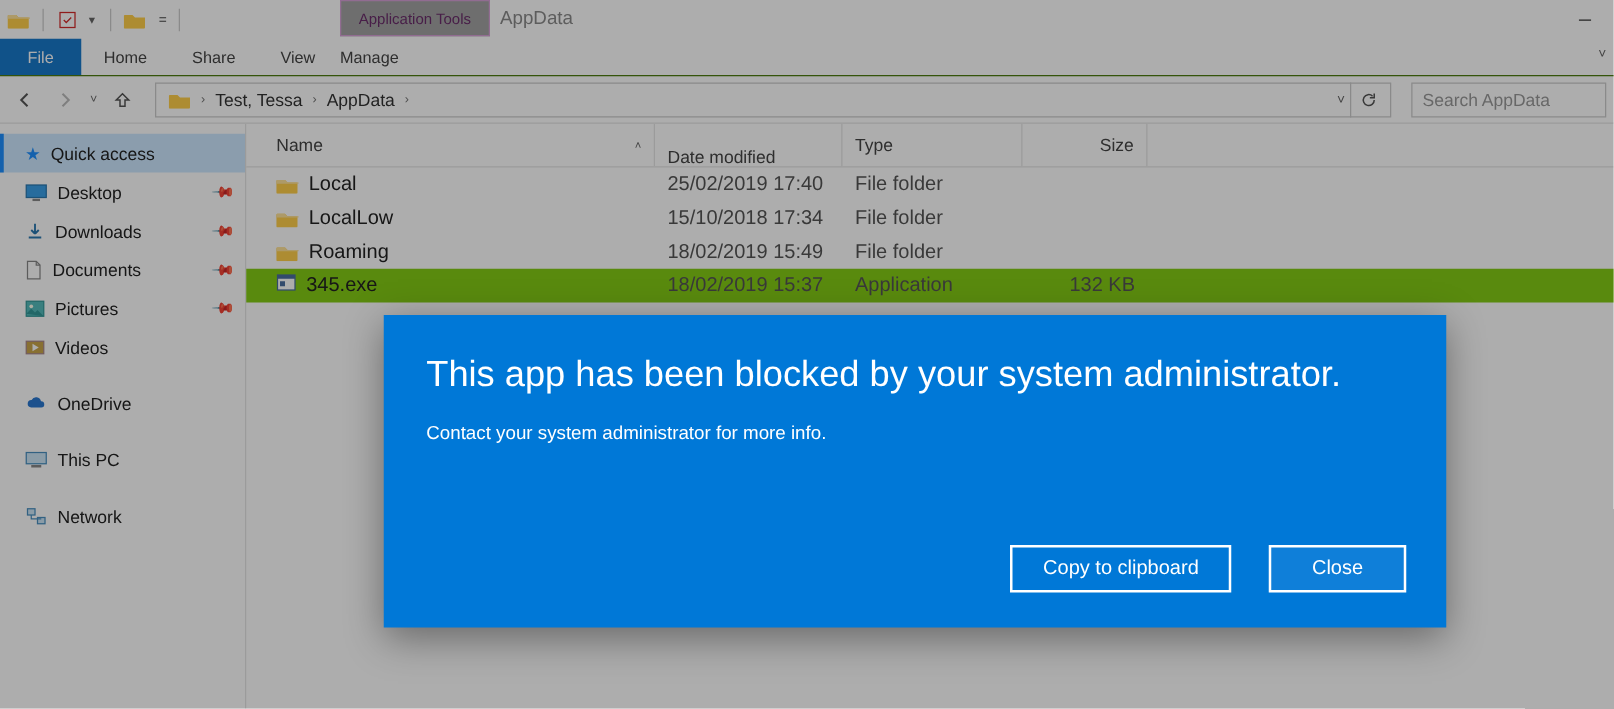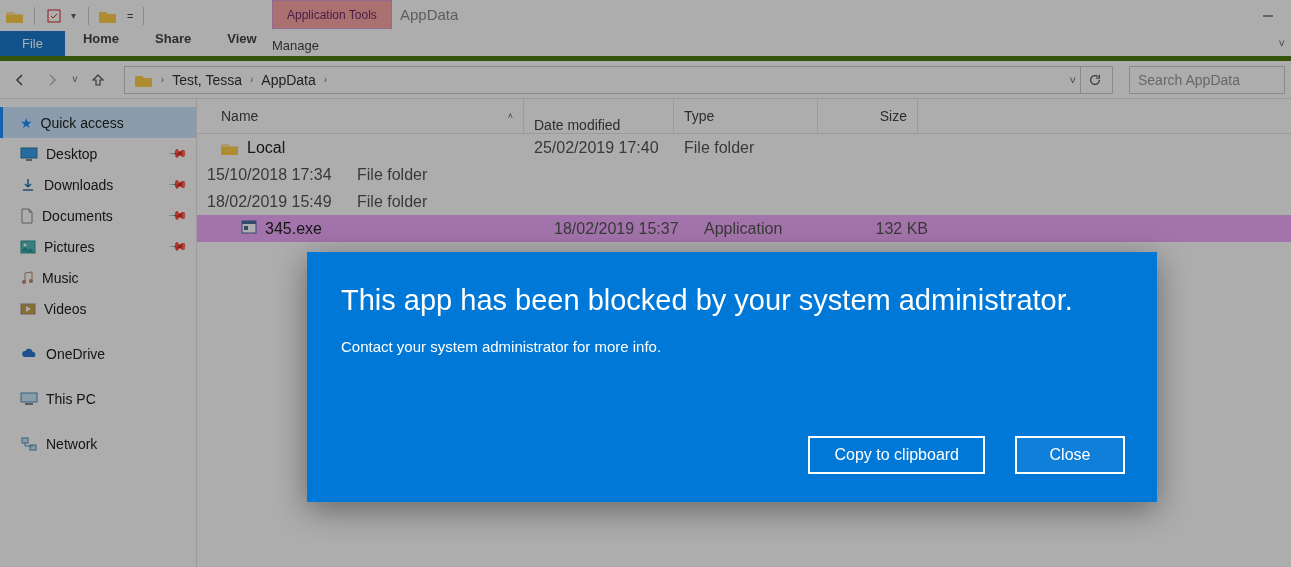--- a/index.html
+++ b/index.html
@@ -6,29 +6,29 @@
   html, body { width: 1291px; height: 567px; overflow: hidden; background: #fff; }
   .window { position: relative; width: 1291px; height: 567px; background: #fff; }
   
   .dim { position: absolute; inset: 0; background: rgba(0,0,0,0.32); z-index: 50; pointer-events: none; }
 
   
   .titlebar { height: 31px; background: #fff; display: flex; align-items: center; font-size: 12px; }
   .qat { display: flex; align-items: center; gap: 6px; padding: 0 6px; }
   .qat .ico { width: 18px; height: 18px; display: inline-flex; align-items: center; justify-content: center; }
   .sep { width: 1px; height: 18px; background: #ccc; margin: 0 4px; }
-  .app-tools-tab { position: absolute; left: 272px; top: 0; height: 29px; padding: 0 14px; border: 1px solid #d6a0d6; background: #fca5a5; color: #6a2d6a; display: flex; align-items: center; font-size: 12px; }
+  .app-tools-tab { position: absolute; left: 272px; top: 0; height: 29px; padding: 0 14px; border: 1px solid #d6a0d6; background: #a3a3a3; color: #6a2d6a; display: flex; align-items: center; font-size: 12px; }
   .title-text { position: absolute; left: 400px; top: 6px; color: #8a8a8a; font-size: 15px; }
   .win-controls { position: absolute; right: 0; top: 0; display: flex; }
   .win-controls .wbtn { width: 46px; height: 31px; display: flex; align-items: center; justify-content: center; color: #555; }
 
   
-  .ribbon { height: 30px; display: flex; align-items: stretch; border-bottom: 5px solid #4d7c0f; font-size: 13px; position: relative; }
+  .ribbon { height: 30px; display: flex; align-items: stretch; border-bottom: 1px solid #4d7c0f; font-size: 13px; position: relative; }
   .file-tab { background: #1979ca; color: #fff; padding: 0 22px; display: flex; align-items: center; }
-  .rtab { padding: 0 18px; display: flex; align-items: flex-start; color: #444; font-weight: bold; }
+  .rtab { padding: 0 18px; display: flex; align-items: center; color: #444; }
   .manage-tab { position: absolute; left: 272px; top: 0; width: 110px; height: 27px; display: flex; align-items: center; justify-content: flex-start; color: #444; border-top: 2px solid transparent; }
 
   
   .addr-row { height: 38px; display: flex; align-items: center; border-bottom: 1px solid #e5e5e5; padding: 0 6px; gap: 4px; }
   .navbtn { width: 28px; height: 28px; display: flex; align-items: center; justify-content: center; color: #555; }
   .navbtn.disabled { color: #bbb; }
   .addr-chev { font-size: 10px; color: #666; padding: 0 2px; }
   .breadcrumb { flex: 1; height: 28px; border: 1px solid #ccc; margin: 0 6px 0 8px; display: flex; align-items: center; padding: 0 4px; font-size: 14px; color: #333; background:#fff; }
   .bc-seg { padding: 0 6px; display:flex; align-items:center; gap:6px; }
   .bc-sep { color: #777; font-size: 10px; padding: 0 2px; }
@@ -49,21 +49,21 @@
   .files { flex:1; position:relative; }
   .cols { display:flex; height:35px; border-bottom:1px solid #e5e5e5; font-size:14px; color:#444; align-items:center; }
   .col { padding: 0 10px; border-right: 1px solid #e5e5e5; height:100%; display:flex; align-items:center; gap:22px; }
   .col.name { width: 327px; padding-left: 24px; }
   .col.date { width: 150px; align-items: flex-end; }
   .col.type { width: 144px; }
   .col.size { width: 100px; justify-content:flex-end; }
   .sort-arrow { font-size:9px; color:#666; }
 
   .row { display:flex; height:27px; align-items:center; font-size:16px; color:#222; }
-  .row.selected { background: #f0abfc; padding-left: 20px; }
+  .row.selected { background: #84cc16; }
   .cell { padding: 0 10px; overflow:hidden; white-space:nowrap; }
   .cell.name { width:327px; padding-left: 24px; display:flex; align-items:center; gap:8px; }
   .cell.date { width:150px; color:#555; }
   .cell.type { width:144px; color:#555; }
   .cell.size { width:100px; text-align:right; color:#555; }
 
   
   .fico { width:18px; height:14px; }
   .exe-ico { width:16px; height:16px; display:inline-block; }
 
@@ -227,30 +227,20 @@
               <rect x="1" y="1" width="14" height="12" fill="#5bb" stroke="#399"></rect>
               <circle cx="5" cy="5" r="1.5" fill="#ffe"></circle>
               <path d="M1 11l4-4 3 3 2-2 5 5" fill="#399"></path>
             </svg>
           </span>
         <span>Pictures</span>
           <span class="pin">📌</span>
       </div>
       <div class="nav-item sub">
         <span>
-            <svg width="14" height="16">
-              <path d="M5 12V3l7-1v9" fill="none" stroke="#b86"></path>
-              <circle cx="4" cy="12" r="2" fill="#b86"></circle>
-              <circle cx="11" cy="11" r="2" fill="#b86"></circle>
-            </svg>
-          </span>
-        <span>Music</span>
-      </div>
-      <div class="nav-item sub">
-        <span>
             <svg width="16" height="12">
               <rect x="1" y="1" width="14" height="10" fill="#c9a54a" stroke="#a88"></rect>
               <path d="M6 3l5 3-5 3z" fill="#fff"></path>
             </svg>
           </span>
         <span>Videos</span>
       </div>
       <div class="nav-sep"></div>
       <div class="nav-item">
         <span>
@@ -310,25 +300,43 @@
                   <path fill="#ffe39a" d="M0 4a1 1 0 0 1 1-1h6l2 2h9v1H0z"></path>
                 </svg>
               </span>
               <span>Local</span>
             </div>
             <div class="cell date">25/02/2019 17:40</div>
             <div class="cell type">File folder</div>
             <div class="cell size"></div>
           </div>
           <div class="row">
+            <div class="cell name">
+              <span>
+                <svg class="fico" viewBox="0 0 18 14">
+                  <path fill="#ffcf4a" d="M1 3h6l2 2h8v8a1 1 0 0 1-1 1H1a1 1 0 0 1-1-1V4a1 1 0 0 1 1-1z"></path>
+                  <path fill="#ffe39a" d="M0 4a1 1 0 0 1 1-1h6l2 2h9v1H0z"></path>
+                </svg>
+              </span>
+              <span>LocalLow</span>
+            </div>
             <div class="cell date">15/10/2018 17:34</div>
             <div class="cell type">File folder</div>
             <div class="cell size"></div>
           </div>
           <div class="row">
+            <div class="cell name">
+              <span>
+                <svg class="fico" viewBox="0 0 18 14">
+                  <path fill="#ffcf4a" d="M1 3h6l2 2h8v8a1 1 0 0 1-1 1H1a1 1 0 0 1-1-1V4a1 1 0 0 1 1-1z"></path>
+                  <path fill="#ffe39a" d="M0 4a1 1 0 0 1 1-1h6l2 2h9v1H0z"></path>
+                </svg>
+              </span>
+              <span>Roaming</span>
+            </div>
             <div class="cell date">18/02/2019 15:49</div>
             <div class="cell type">File folder</div>
             <div class="cell size"></div>
           </div>
           <div class="row selected">
             <div class="cell name">
               <span><svg class="exe-ico" viewBox="0 0 16 16">
                   <rect x="1" y="2" width="14" height="12" fill="#fff" stroke="#4a6ea0"></rect>
                   <rect x="1" y="2" width="14" height="3" fill="#4a6ea0"></rect>
                   <rect x="3" y="7" width="4" height="4" fill="#4a6ea0"></rect>

